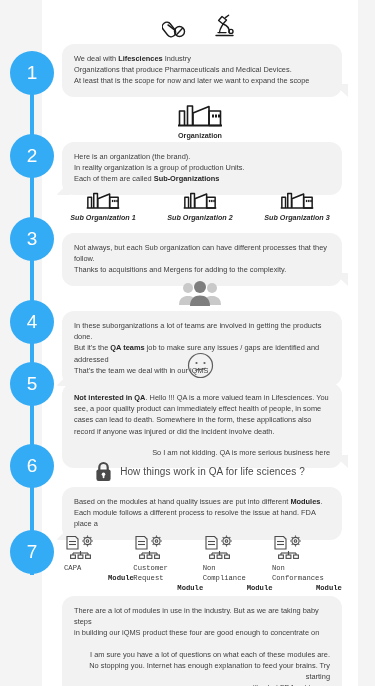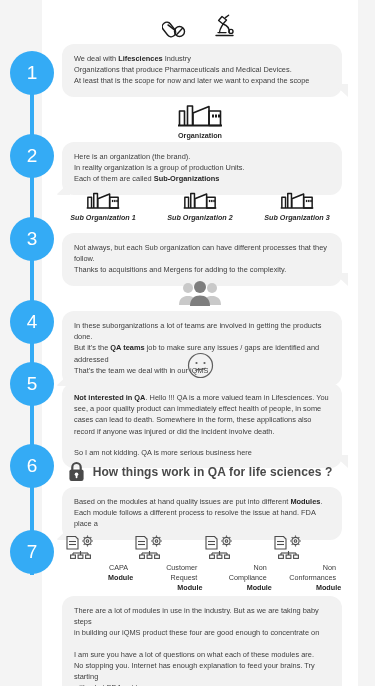--- a/index.html
+++ b/index.html
@@ -60,49 +60,49 @@
     border-bottom-left-radius:3px;
   }
   .bubble.tail-br::after{
     content:"";position:absolute;right:-6px;bottom:0;
     width:0;height:0;
     border-style:solid;
     border-width:0 14px 13px 0;
     border-color:transparent #f2f2f2 transparent transparent;
   }
   .bubble p{margin:0;}
-  .bubble p + p{margin-top:10px;}
+  .bubble p + p{margin-top:10px;text-align:right;}
   .bubble b{font-weight:bold;color:#262626;text-align:right;}
   .caption{
     text-align:center;
     font-size:7.2px;
     font-weight:bold;
     color:#2b2b2b;
     line-height:10px;
     margin-top:3px;
   }
   .subs{
     display:flex;justify-content:space-between;
     padding:0 18px;
   }
   .sub-item{width:86px;text-align:center;}
   .modules{
     display:flex;justify-content:space-between;
     padding:0 22px;
   }
   .mod-item{width:64px;}
-  .mod-item .caption{text-align:right;font-weight:normal;color:#3a3a3a;}
+  .mod-item .caption{text-align:left;font-weight:normal;color:#3a3a3a;font-family:Liberation Mono, monospace;}
   .mod-item .caption .bold{font-weight:bold;color:#1f1f1f;display:block;margin-left:44px;}
   .mod-icon-wrap{display:flex;}
   .lockrow{
     display:flex;align-items:center;justify-content:center;
     gap:8px;
   }
   .lockrow .ltext{
-    font-size:12px;font-weight:bold;color:#4a4a4a;letter-spacing:.1px;
+    font-size:10px;font-weight:normal;color:#4a4a4a;letter-spacing:.1px;
   }
   .ppl{display:flex;justify-content:center;}
   svg{display:block;}
 </style>
 </head>
 <body>
 
 <div class="card"></div>
 
 <div class="timeline">

